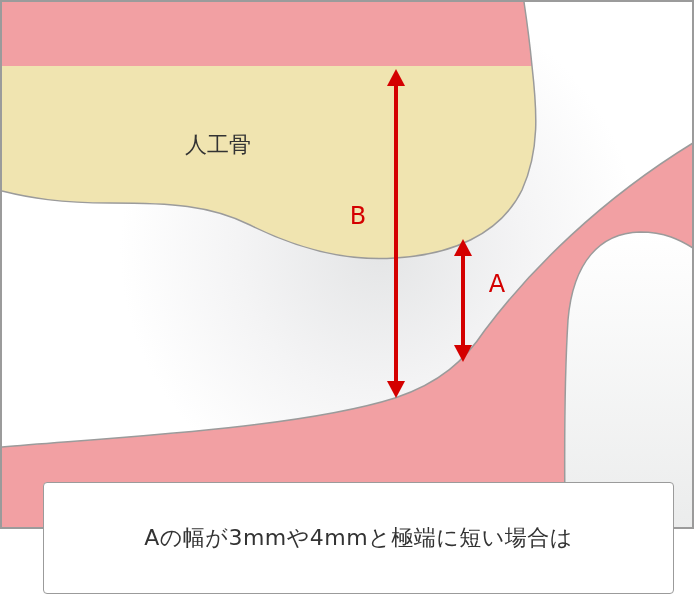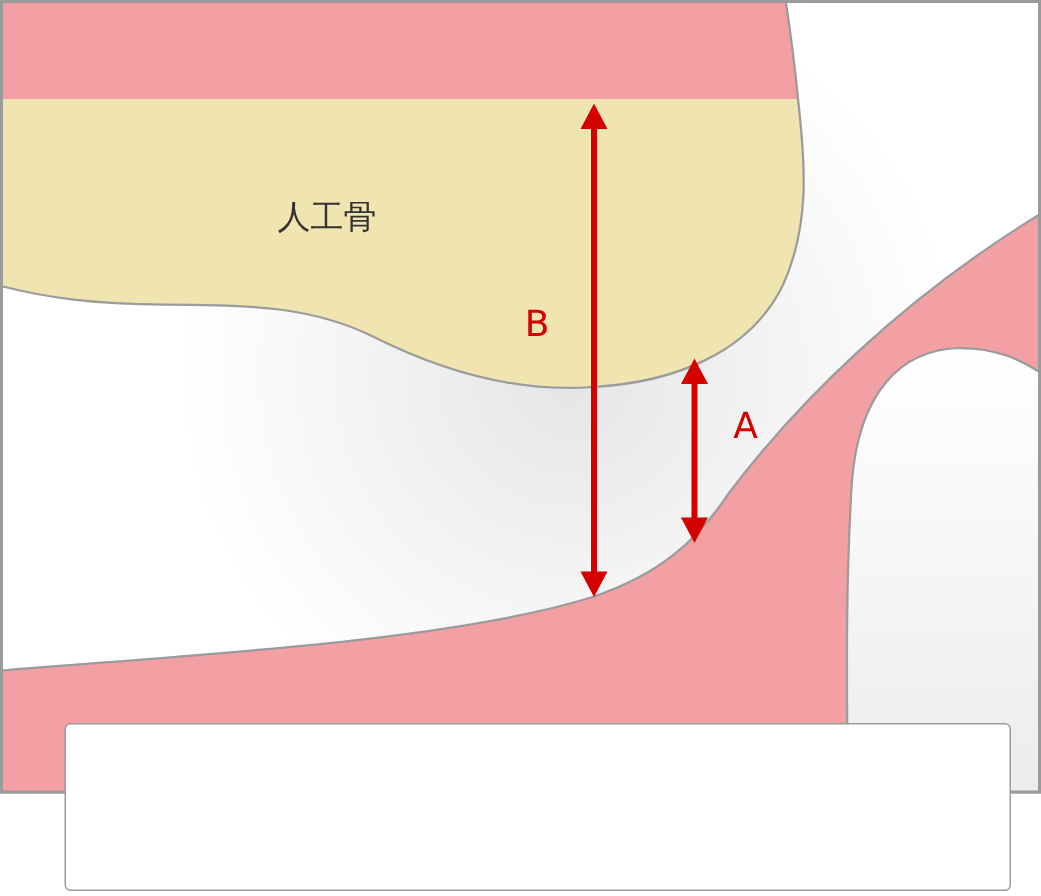--- a/index.html
+++ b/index.html
@@ -64,13 +64,14 @@
 
   <g>
     <line x1="463" y1="252" x2="463" y2="350" stroke="#d40000" stroke-width="4"></line>
     <polygon points="463,239 454,256 472,256" fill="#d40000"></polygon>
     <polygon points="463,362 454,345 472,345" fill="#d40000"></polygon>
   </g>
   <text class="svg-text" x="497" y="292" font-size="24" fill="#d40000" text-anchor="middle">A</text>
 </svg>
 
 <div class="caption-box">
+  <div class="caption-line">Aの幅が3mmや4mmと極端に短い場合は</div>
 </div>
 
 </body></html>

